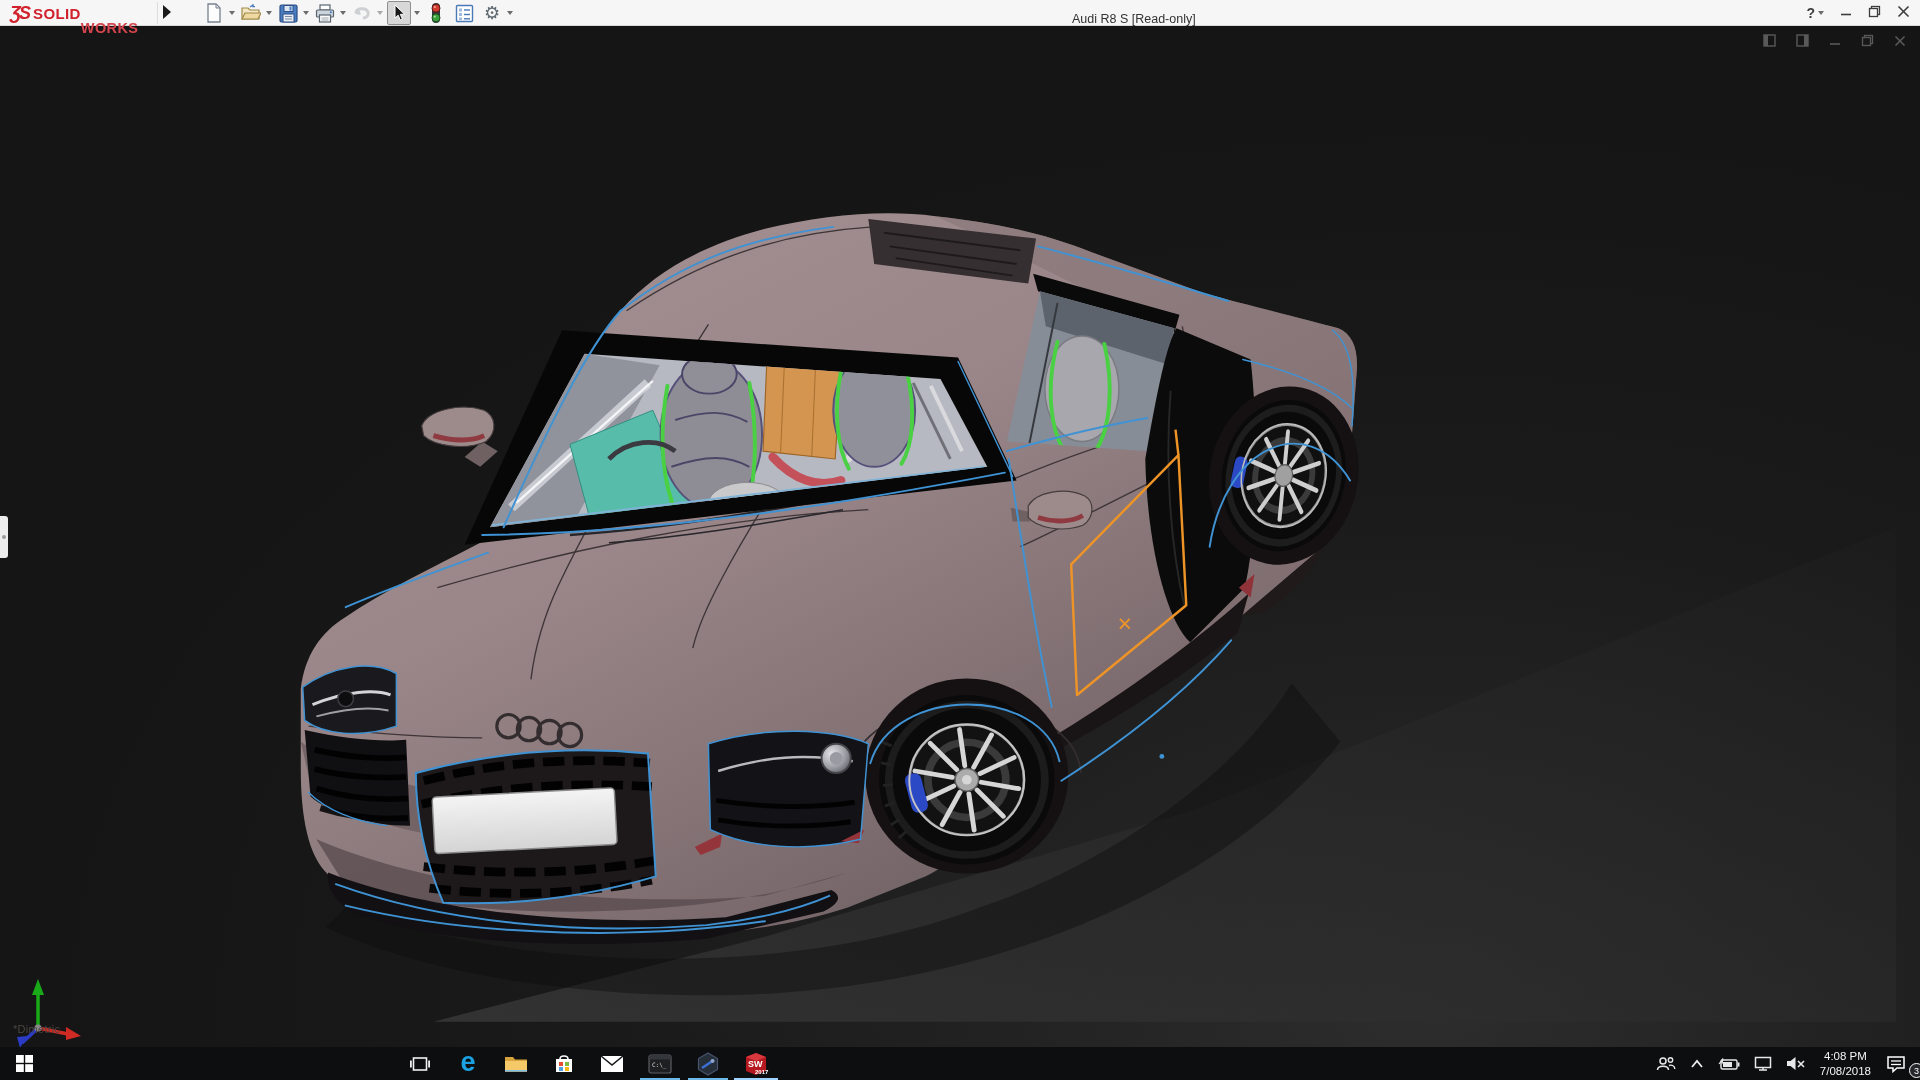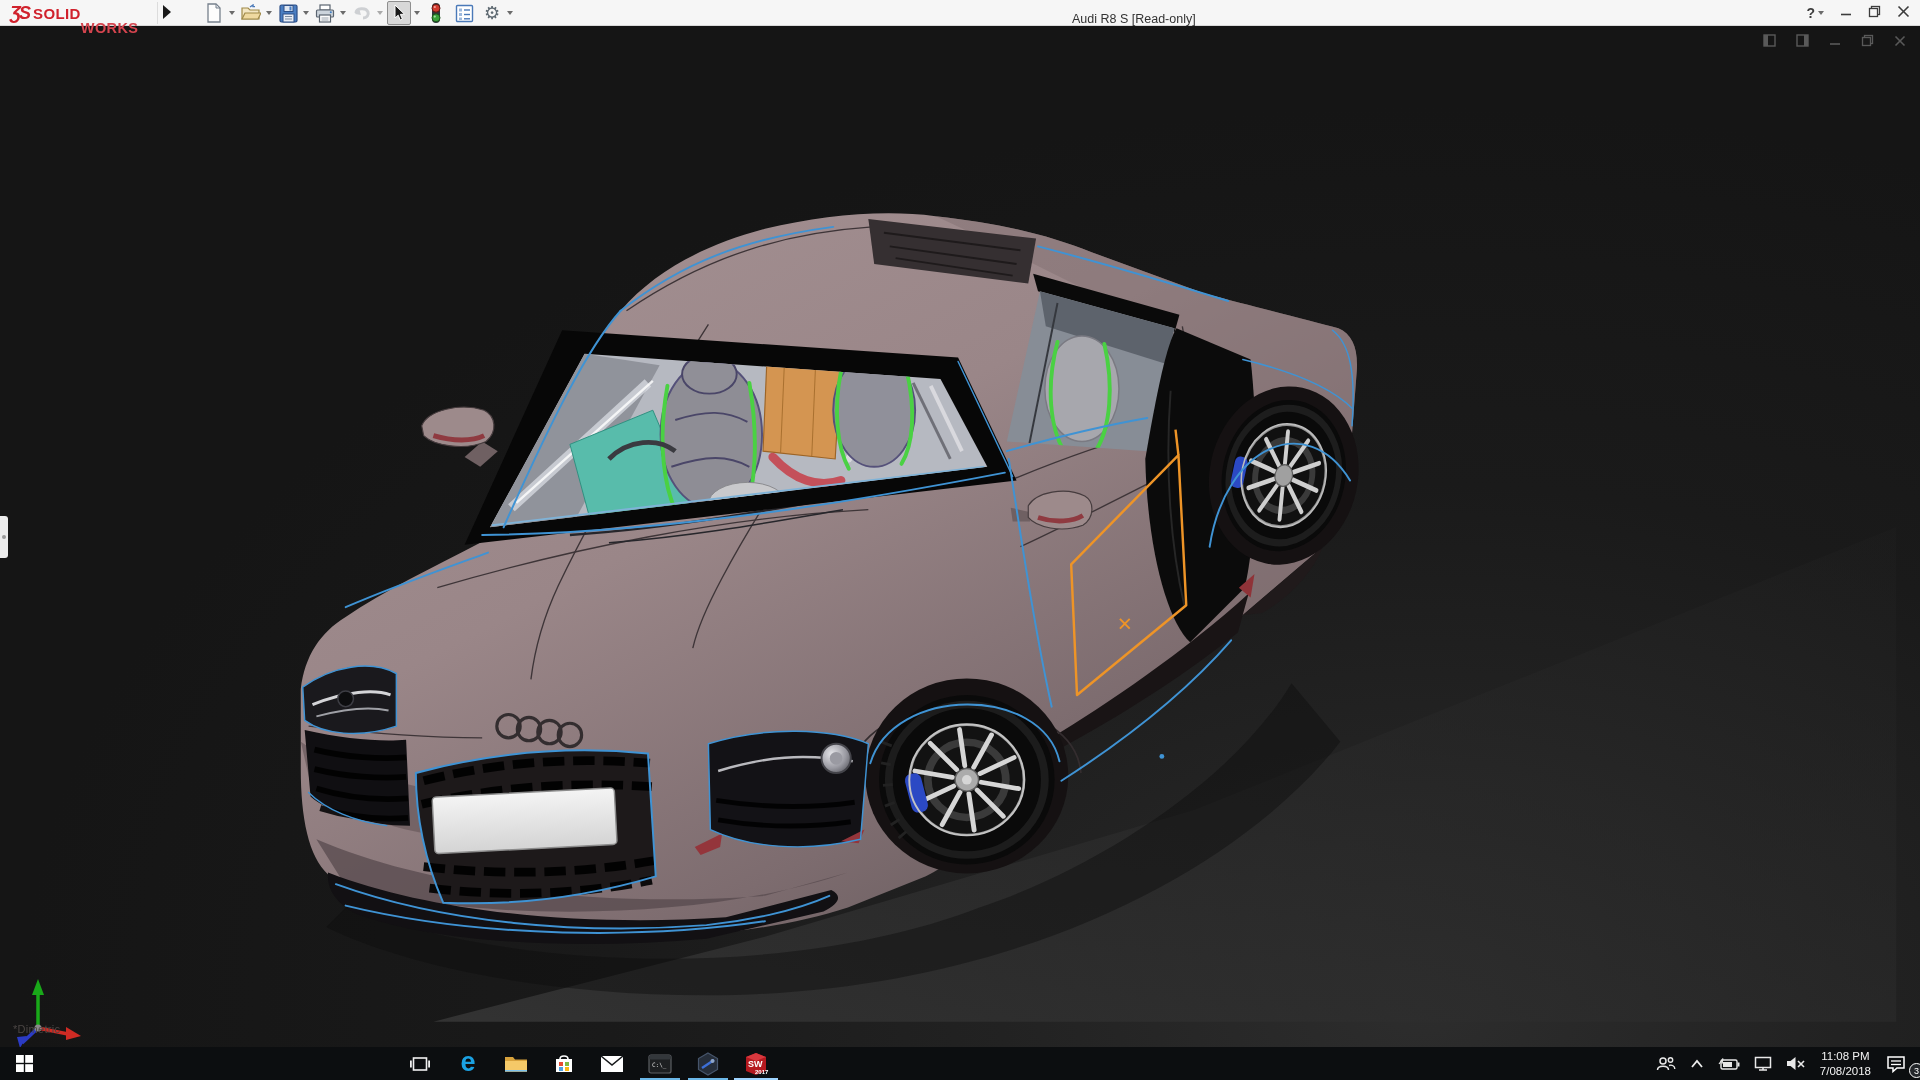--- a/index.html
+++ b/index.html
@@ -585,21 +585,21 @@
     </div>
     <div class="tray-item">
       <svg width="19" height="15" viewBox="0 0 19 15">
           <path d="M1 5 h3.5 L9.5 1 v13 L4.5 10 H1 Z" fill="#e8e8e8"></path>
           <line x1="12" y1="5" x2="18" y2="11" stroke="#e8e8e8" stroke-width="1.6"></line>
           <line x1="18" y1="5" x2="12" y2="11" stroke="#e8e8e8" stroke-width="1.6"></line>
         </svg>
     </div>
     <div class="tray-item" id="clock">
       <div>
-        <div>11:08 PM</div>
+        <div>4:08 PM</div>
         <div>7/08/2018</div>
       </div>
     </div>
     <div class="tray-item" id="action-center" style="padding-right:14px;">
       <svg width="20" height="18" viewBox="0 0 20 18">
         <path d="M2 2 h16 v11 h-7 l-4 3.5 v-3.5 h-5 z" fill="none" stroke="#fff" stroke-width="1.5"></path>
         <line x1="5" y1="6" x2="15" y2="6" stroke="#fff" stroke-width="1.3"></line>
         <line x1="5" y1="9.5" x2="15" y2="9.5" stroke="#fff" stroke-width="1.3"></line>
       </svg>
       <div id="ac-badge">3</div>

